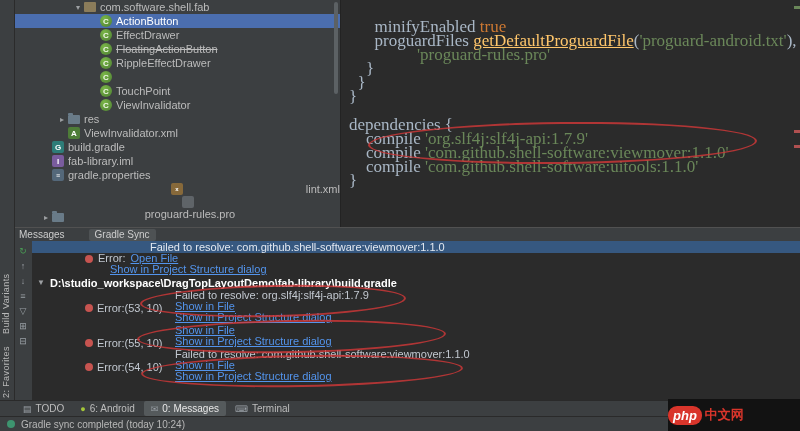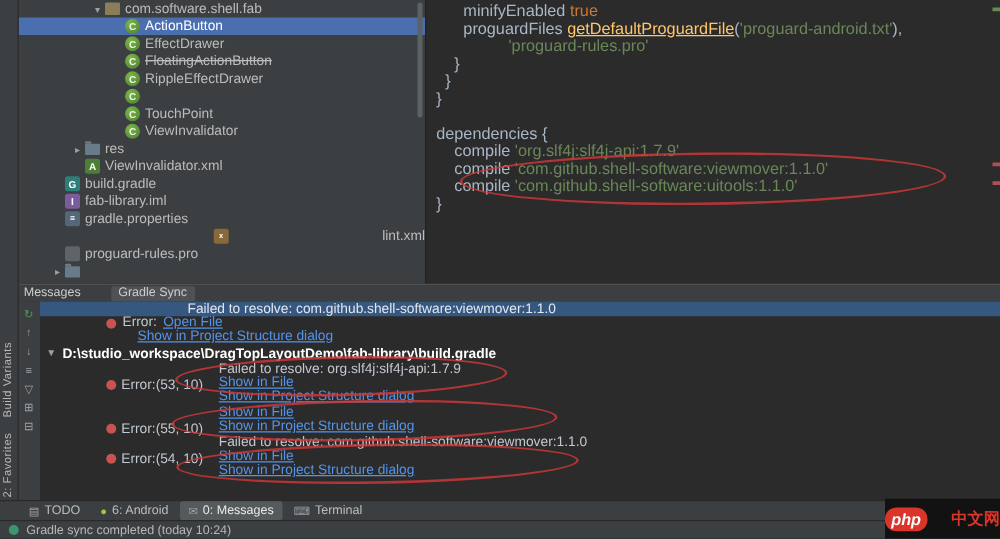--- a/index.html
+++ b/index.html
@@ -26,21 +26,21 @@
   .ic-gradle-file{background:#2e7d78}
   .ic-iml-file{background:#7a5c9e}
   .ic-properties-file{background:#54687a;font-size:7px}
   .ic-xml-file{background:#87693a;font-size:6px}
   .ic-file{background:#5f6468}
   .strike{text-decoration:line-through}
   .tree-scroll{position:absolute;right:2px;top:2px;width:4px;height:92px;background:#5c6164;border-radius:2px;cursor:pointer}
 
   
   .editor{position:absolute;left:340px;top:0;width:460px;height:227px;background:#2b2b2b;border-left:1px solid #232323}
-  .code{position:absolute;left:8px;top:2px;font-family:Liberation Sans, sans-serif;font-size:13px;line-height:14px;white-space:pre}
+  .code{position:absolute;left:8px;top:20px;font-family:Liberation Serif, serif;font-size:17px;line-height:14px;white-space:pre}
   .code-line{height:14px}
   .c-plain{color:#a9b7c6}
   .c-keyword{color:#cc7832}
   .c-string{color:#6a8759}
   .c-method{color:#ffc66b;text-decoration:underline}
   .ed-mark{position:absolute;right:1px;width:6px;height:3px}
   .ed-mark.m1{top:6px;background:#6a8759}
   .ed-mark.m2{top:130px;background:#b05050}
   .ed-mark.m3{top:145px;background:#b05050}
 
@@ -73,21 +73,21 @@
   
   .status-tabs{position:absolute;left:0;top:400px;width:800px;height:16px;background:#3c3f41;border-top:1px solid #2a2a2a;display:flex;align-items:center;gap:2px;padding-left:16px;font-size:10px;color:#bdbdbd;box-sizing:border-box}
   .btab{display:flex;align-items:center;gap:4px;padding:1px 7px;border-radius:2px;height:13px;cursor:pointer}
   .btab.active{background:#555a5c;color:#e8e8e8}
   .btab-icon{font-size:9px;color:#9aa0a6}
   .btab-icon.android{color:#a4c639}
   .status-bar{position:absolute;left:0;top:416px;width:800px;height:15px;background:#3c3f41;border-top:1px solid #2a2a2a;display:flex;align-items:center;gap:6px;padding-left:7px;font-size:10px;color:#b7b7b7;box-sizing:border-box}
   .sync-dot{width:8px;height:8px;border-radius:50%;background:#3d946f;flex:none}
 
   
-  .watermark{position:absolute;right:0;bottom:0;width:92px;height:32px;background:#121212;display:flex;align-items:center;justify-content:space-between;gap:3px;z-index:20}
+  .watermark{position:absolute;right:0;bottom:0;width:132px;height:32px;background:#121212;display:flex;align-items:center;justify-content:flex-start;gap:3px;z-index:20}
   .wm-php{background:#d9352b;color:#fff;font-weight:bold;font-style:italic;font-size:13px;padding:2px 5px;border-radius:9px}
   .wm-cn{color:#d9352b;font-weight:bold;font-size:13px}
 </style>
 </head>
 <body>
 
 <div id="app">
 
   <div class="left-strip">
     <div class="vtab vtab-build">Build Variants</div>
@@ -158,21 +158,21 @@
         <div class="tree-row" style="padding-left: 26px;">
           <span class="tree-arrow"></span>
           <span class="ic ic-properties-file">≡</span>
           <span>gradle.properties</span>
         </div>
         <div class="tree-row" style="padding-left: 26px; justify-content: space-between;">
           <span class="tree-arrow"></span>
           <span class="ic ic-xml-file">x</span>
           <span>lint.xml</span>
         </div>
-        <div class="tree-row" style="padding-left: 26px;">
+        <div class="tree-row" style="padding-left: 26px; flex-direction: column;">
           <span class="tree-arrow"></span>
           <span class="ic ic-file"></span>
           <span>proguard-rules.pro</span>
         </div>
         <div class="tree-row" style="padding-left: 26px;">
           <span class="tree-arrow">▸</span>
           <span class="ic ic-folder"></span>
           <span></span>
         </div>
       </div>

